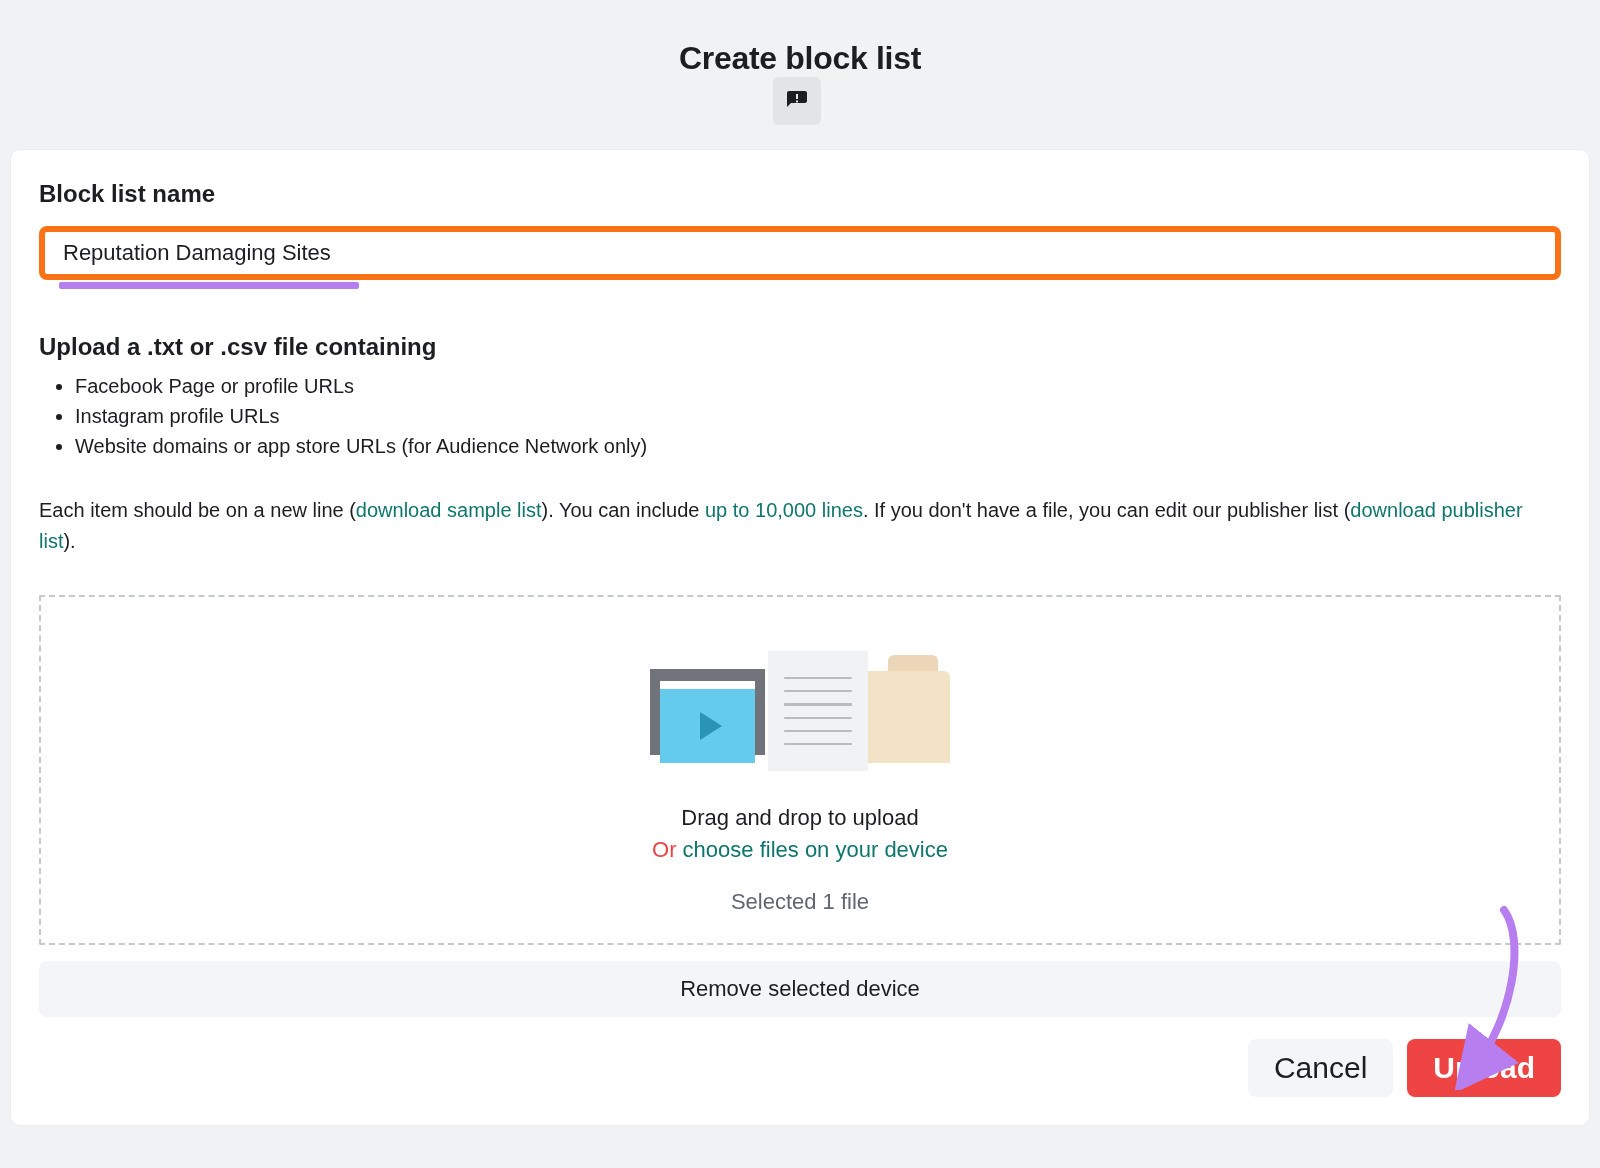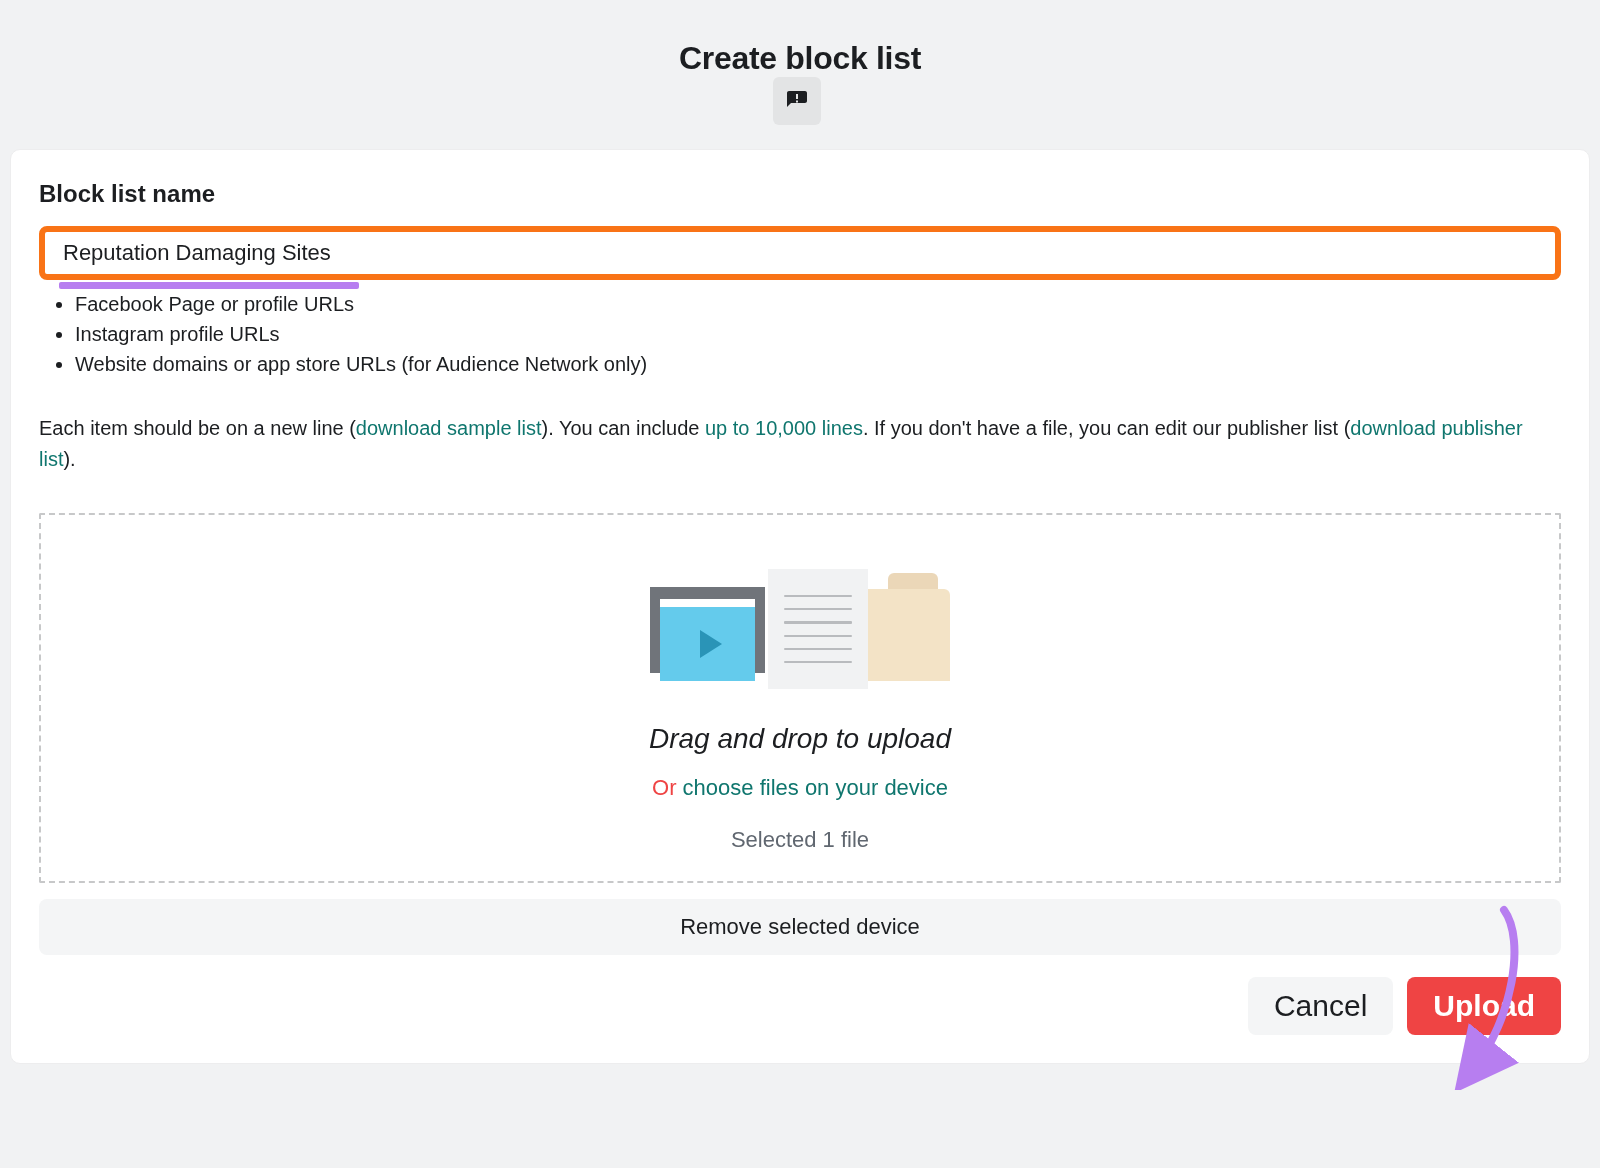--- a/index.html
+++ b/index.html
@@ -165,24 +165,23 @@
     width: 100px;
     height: 120px;
     background: #f1f2f3;
     padding: 26px 16px;
     display: flex;
     flex-direction: column;
     gap: 11px;
   }
   .doc-line { height: 4px; background: #b9bbbe; border-radius:1px; }
   .dz-title {
-    font-size: 28px;
-    color: #1c1e21;
-    margin-bottom: 20px;
-    font-style: italic;
+    font-size: 22px;
+    color: #1c1e21;
+    margin-bottom: 6px;
   }
   .dz-sub {
     font-size: 22px;
     margin-bottom: 26px;
   }
   .muted { color: #ef4444; }
   .dz-selected {
     font-size: 22px;
     color: #606770;
   }
@@ -243,20 +242,21 @@
         <rect x="11" y="11.5" width="2" height="2" fill="#e3e4e5"></rect>
       </svg>
     </div>
   </div>
 
   <div class="card">
     <div class="section-label">Block list name</div>
     <input class="text-input" type="text" value="Reputation Damaging Sites" style="">
     <div class="underline-annot"></div>
 
+    <div class="upload-heading">Upload a .txt or .csv file containing</div>
     <ul class="bullets">
       <li>Facebook Page or profile URLs</li>
       <li>Instagram profile URLs</li>
       <li>Website domains or app store URLs (for Audience Network only)</li>
     </ul>
 
     <p class="help-para">
       <span>Each item should be on a new line (</span><span class="link">download sample list</span><span>). You can include </span><span class="link">up to 10,000 lines</span><span>. If you don't have a file, you can edit our publisher list (</span><span class="link">download publisher list</span><span>).</span>
     </p>
 

